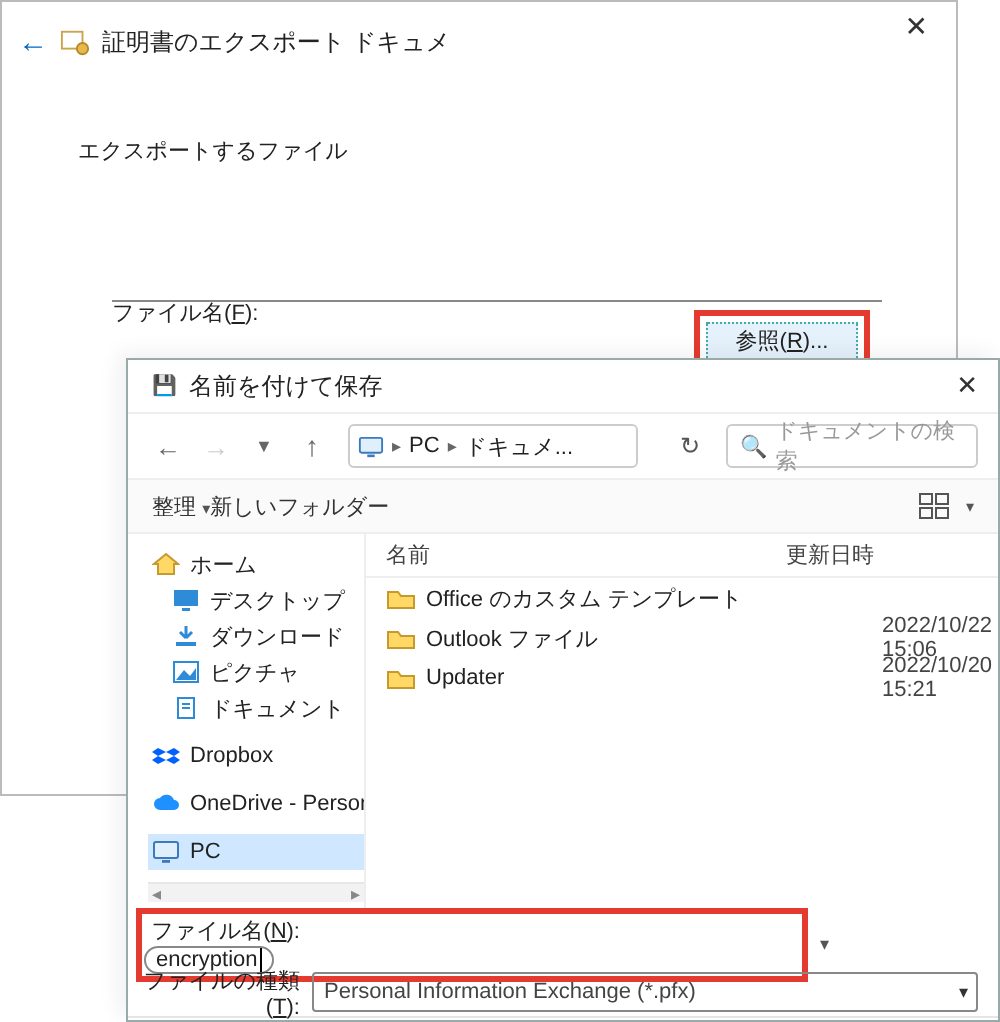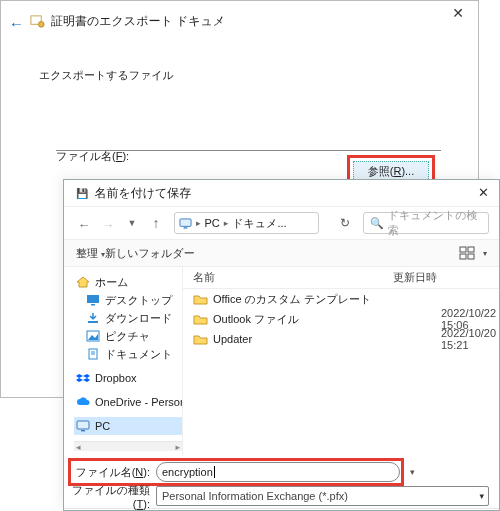--- a/index.html
+++ b/index.html
@@ -57,21 +57,21 @@
   .row .fname { width: 210px; padding-left: 10px; display: flex; align-items: center; gap: 5px; }
   .row .fdate { flex: 1; color: #444; }
   .folder-ic { width: 15px; height: 12px; }
 
   .dlg-fields { padding: 4px 0 0 0; }
   .field-row { display: flex; align-items: center; height: 24px; padding: 0 10px 0 0; }
   .field-lbl { width: 92px; text-align: right; padding-right: 6px; font-size: 11px; }
   .field-lbl .u { text-decoration: underline; }
   .field-input { flex: 1; height: 20px; border: 1px solid #888; border-radius: 2px; padding: 0 5px; font-size: 11px; display: flex; align-items: center; }
   .field-input.sel { border-color: #888; border-radius: 10px; }
-  .fn-red { border: 3px solid #e53a2f; padding: 1px; margin: 0 6px 0 0; display: flex; align-items: center; width: 336px; }
+  .fn-red { border: 3px solid #e53a2f; padding: 1px; margin: 0 6px 0 0; display: flex; align-items: flex-start; width: 336px; flex-direction: column; }
   .fn-red .field-lbl { width:84px; }
   .type-row .field-input { color: #444; position: relative; }
   .type-row .dd { position: absolute; right: 4px; font-size: 9px; color: #333; }
 
   .dlg-footer { height: 38px; border-top: 1px solid #e5e5e5; display: flex; align-items: center; padding: 0 10px; }
   .spacer { flex: 1; }
 
   
   .tree-sb { height: 10px; margin-top: 6px; background: #f2f2f2; border-top: 1px solid #e7e7e7; display:flex; justify-content:space-between; padding:0 2px; color:#888; font-size:9px;}
 </style>

